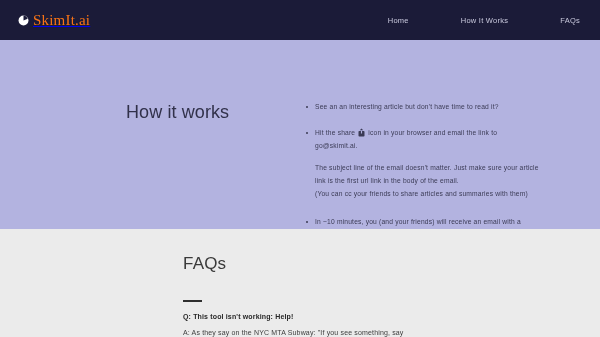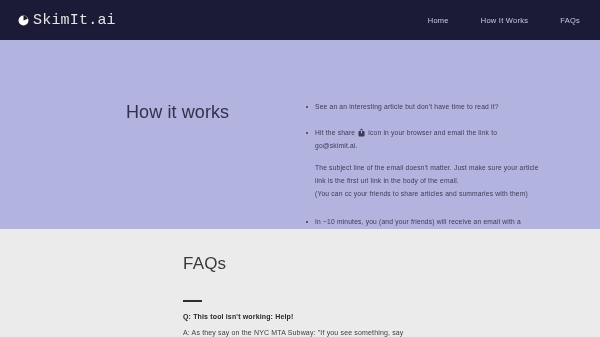--- a/index.html
+++ b/index.html
@@ -37,30 +37,30 @@
     gap: 4px;
   }
   .brand-icon {
     width: 11px;
     height: 11px;
     display: block;
     position: relative;
     top: -3px;
   }
   .brand-name {
-    color: #e5e5e5;
-    font-family: Liberation Mono, monospace;
+    color: #f97316;
+    font-family: Liberation Serif, serif;
     font-size: 15px;
     letter-spacing: 0.2px;
     line-height: 1;
   }
   .nav {
     display: flex;
     align-items: center;
-    gap: 32px;
+    gap: 52px;
     padding-right: 4px;
   }
   .nav-link {
     color: #c9c9dd;
     font-size: 7.5px;
     letter-spacing: 0.25px;
     text-decoration: none;
     white-space: nowrap;
   }
 

